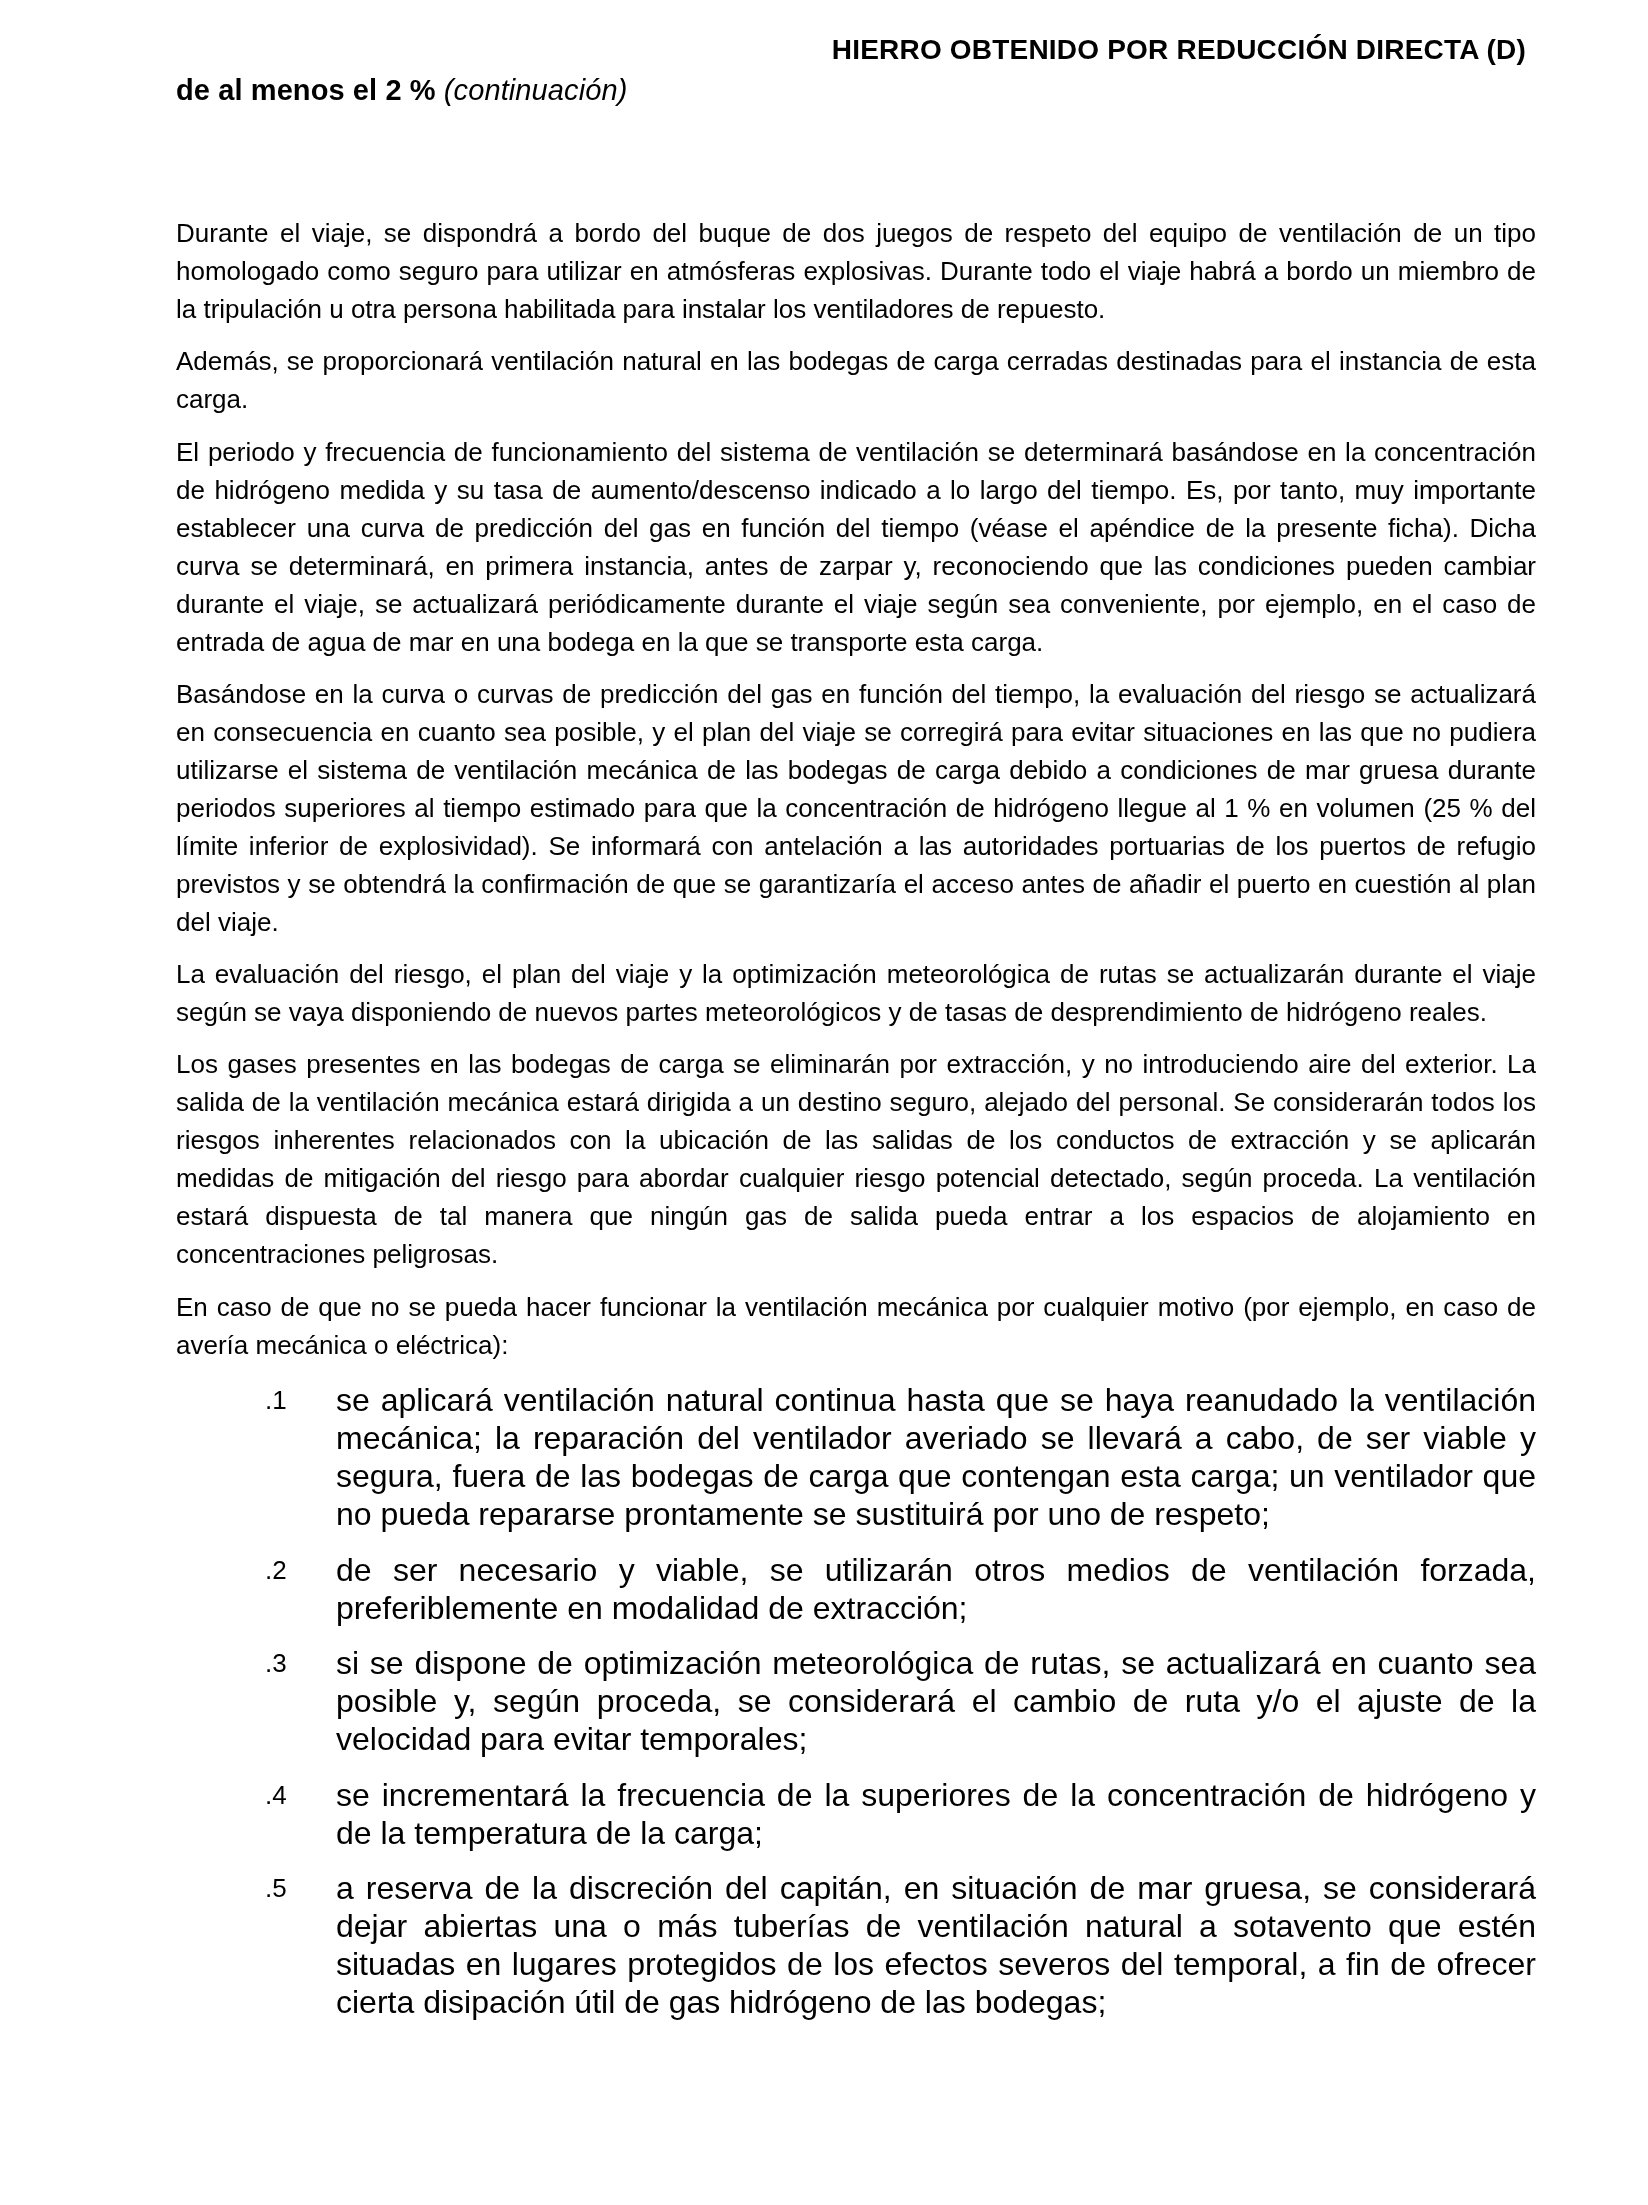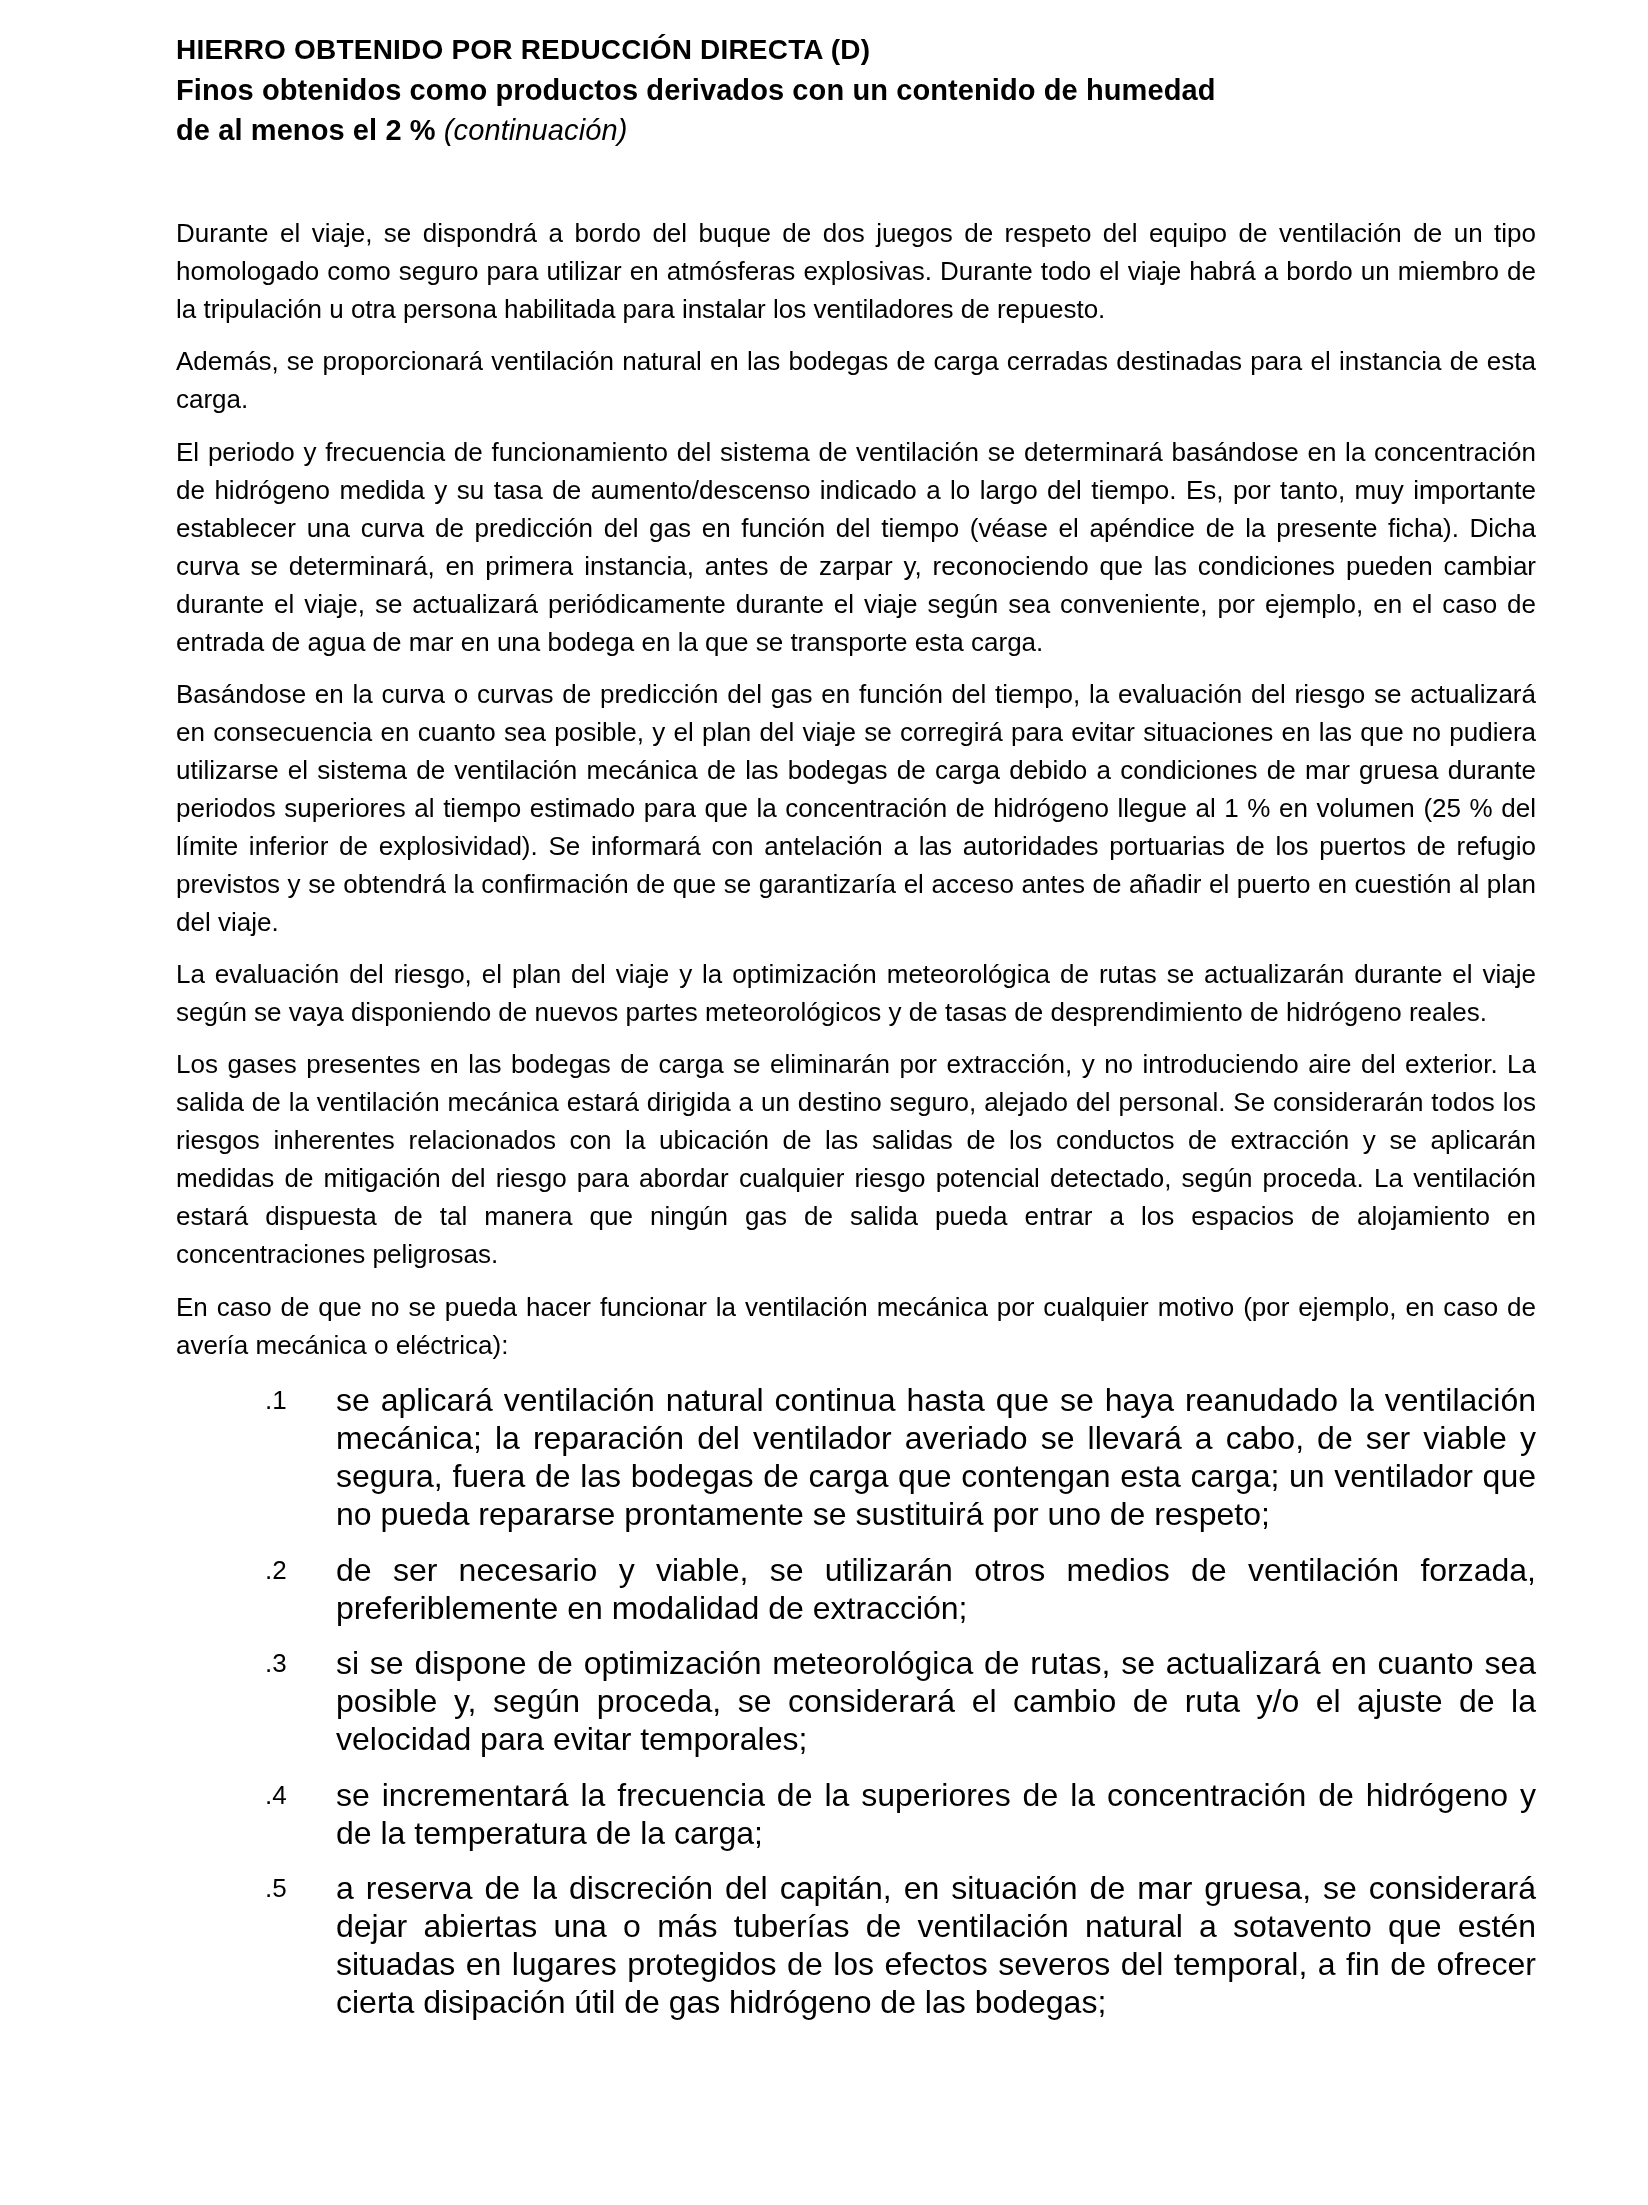--- a/index.html
+++ b/index.html
@@ -34,20 +34,21 @@
   .heading-line {
     font-weight: bold;
     font-size: 29px;
     line-height: 40px;
     letter-spacing: 0.1px;
     white-space: nowrap;
   }
   .heading-line.upper {
     font-size: 28px;
     letter-spacing: 0.2px;
+    text-align: right;
   }
   .heading-cont {
     font-style: italic;
     font-weight: normal;
   }
 
   
   .body-area {
     position: absolute;
     left: 176px;
@@ -97,21 +98,20 @@
     text-justify: inter-word;
   }
 </style>
 </head>
 <body>
 
 <div class="page">
 
   <div class="heading">
     <div class="heading-line upper">HIERRO OBTENIDO POR REDUCCIÓN DIRECTA (D)</div>
-    <div class="heading-line"><span>Finos obtenidos como productos derivados con un contenido de humedad</span></div>
     <div class="heading-line"><span>de al menos el 2 %</span>&nbsp;<span class="heading-cont">(continuación)</span></div>
   </div>
 
   <div class="body-area">
 
     <p class="para">Durante el viaje, se dispondrá a bordo del buque de dos juegos de respeto del equipo de ventilación de un tipo homologado como seguro para utilizar en atmósferas explosivas. Durante todo el viaje habrá a bordo un miembro de la tripulación u otra persona habilitada para instalar los ventiladores de repuesto.</p>
     <p class="para">Además, se proporcionará ventilación natural en las bodegas de carga cerradas destinadas para el instancia de esta carga.</p>
     <p class="para">El periodo y frecuencia de funcionamiento del sistema de ventilación se determinará basándose en la concentración de hidrógeno medida y su tasa de aumento/descenso indicado a lo largo del tiempo. Es, por tanto, muy importante establecer una curva de predicción del gas en función del tiempo (véase el apéndice de la presente ficha). Dicha curva se determinará, en primera instancia, antes de zarpar y, reconociendo que las condiciones pueden cambiar durante el viaje, se actualizará periódicamente durante el viaje según sea conveniente, por ejemplo, en el caso de entrada de agua de mar en una bodega en la que se transporte esta carga.</p>
     <p class="para">Basándose en la curva o curvas de predicción del gas en función del tiempo, la evaluación del riesgo se actualizará en consecuencia en cuanto sea posible, y el plan del viaje se corregirá para evitar situaciones en las que no pudiera utilizarse el sistema de ventilación mecánica de las bodegas de carga debido a condiciones de mar gruesa durante periodos superiores al tiempo estimado para que la concentración de hidrógeno llegue al 1 % en volumen (25 % del límite inferior de explosividad). Se informará con antelación a las autoridades portuarias de los puertos de refugio previstos y se obtendrá la confirmación de que se garantizaría el acceso antes de añadir el puerto en cuestión al plan del viaje.</p>
     <p class="para">La evaluación del riesgo, el plan del viaje y la optimización meteorológica de rutas se actualizarán durante el viaje según se vaya disponiendo de nuevos partes meteorológicos y de tasas de desprendimiento de hidrógeno reales.</p>

